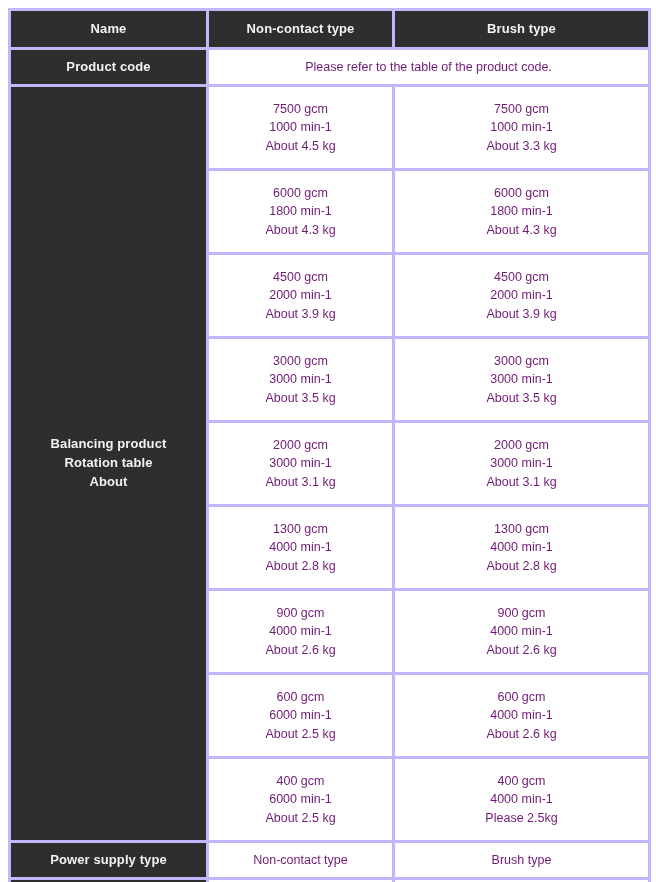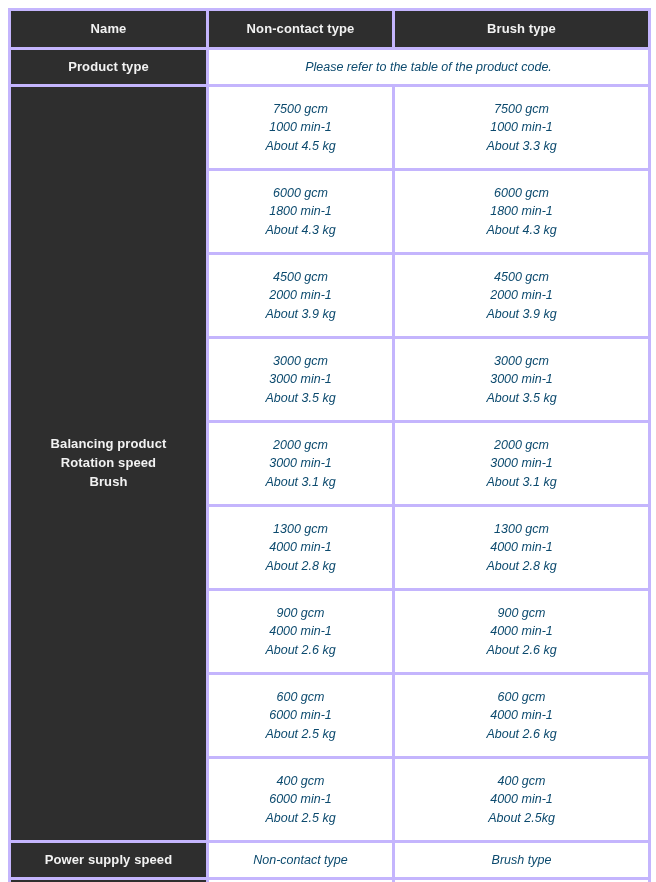--- a/index.html
+++ b/index.html
@@ -44,24 +44,23 @@
     letter-spacing: 0.1px;
     line-height: 1.45;
   }
   th.col-head { height: 36px; }
   td.row-head { height: 34px; }
   td.row-head.tall { height: auto; }
 
   
   .val {
     background: #ffffff;
-    color: #0c4a6e;
+    color: #701a75;
     font-size: 12.5px;
     line-height: 1.45;
-    font-style: italic;
   }
   td.val.one-line { height: 34px; }
   td.val.spec-cell {
     height: 73px;
     padding: 4px 8px;
   }
   .spec-line { display: block; white-space: nowrap; }
   .label-line { display: block; white-space: nowrap; }
   .merged-note { font-size: 12.5px; }
 </style>
@@ -77,29 +76,29 @@
     </colgroup>
     <thead>
       <tr>
         <th class="hd col-head">Name</th>
         <th class="hd col-head">Non-contact type</th>
         <th class="hd col-head">Brush type</th>
       </tr>
     </thead>
     <tbody id="table-body">
       <tr>
-        <td class="hd row-head">Product type</td>
+        <td class="hd row-head">Product code</td>
         <td class="val one-line merged-note" colspan="2">Please refer to the table of the product code.</td>
       </tr>
 
     <tr>
           <td class="hd row-head tall" rowspan="9">
             <span class="label-line">Balancing product</span>
-            <span class="label-line">Rotation speed</span>
-            <span class="label-line">Brush</span>
+            <span class="label-line">Rotation table</span>
+            <span class="label-line">About</span>
           </td>
           <td class="val spec-cell">
             <span class="spec-line">7500 gcm</span>
             <span class="spec-line">1000 min-1</span>
             <span class="spec-line">About 4.5 kg</span>
           </td>
           <td class="val spec-cell">
             <span class="spec-line">7500 gcm</span>
             <span class="spec-line">1000 min-1</span>
             <span class="spec-line">About 3.3 kg</span>
@@ -191,25 +190,25 @@
         </tr>
         <tr>
           <td class="val spec-cell">
             <span class="spec-line">400 gcm</span>
             <span class="spec-line">6000 min-1</span>
             <span class="spec-line">About 2.5 kg</span>
           </td>
           <td class="val spec-cell">
             <span class="spec-line">400 gcm</span>
             <span class="spec-line">4000 min-1</span>
-            <span class="spec-line">About 2.5kg</span>
-          </td>
-        </tr>
-        <tr>
-          <td class="hd row-head">Power supply speed</td>
+            <span class="spec-line">Please 2.5kg</span>
+          </td>
+        </tr>
+        <tr>
+          <td class="hd row-head">Power supply type</td>
           <td class="val one-line">Non-contact type</td>
           <td class="val one-line">Brush type</td>
         </tr>
         <tr>
           <td class="hd row-head">Power supply gap</td>
           <td class="val one-line">2 to 3 mm</td>
           <td class="val one-line">–</td>
         </tr>
       </tbody>
   </table>

